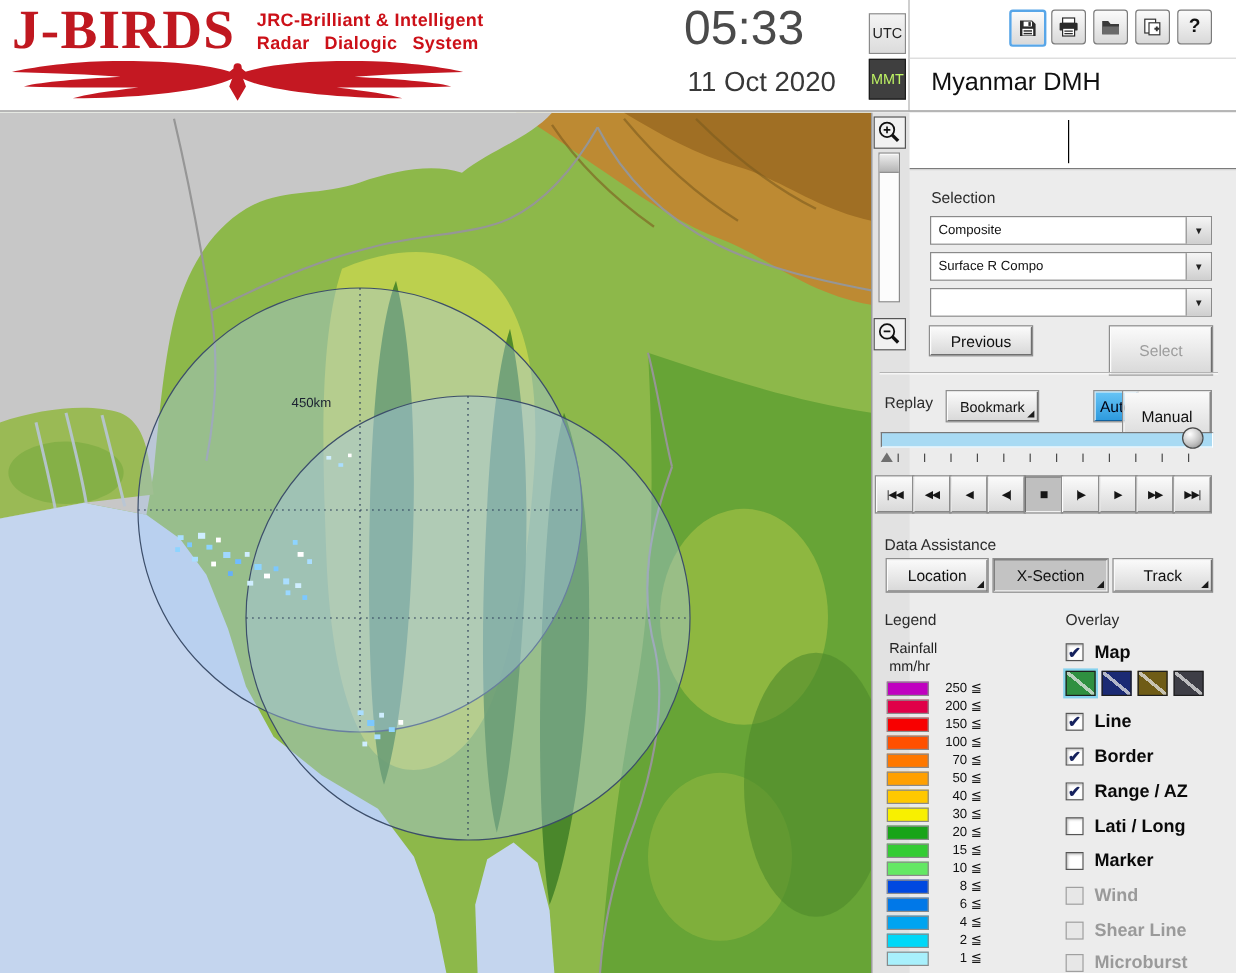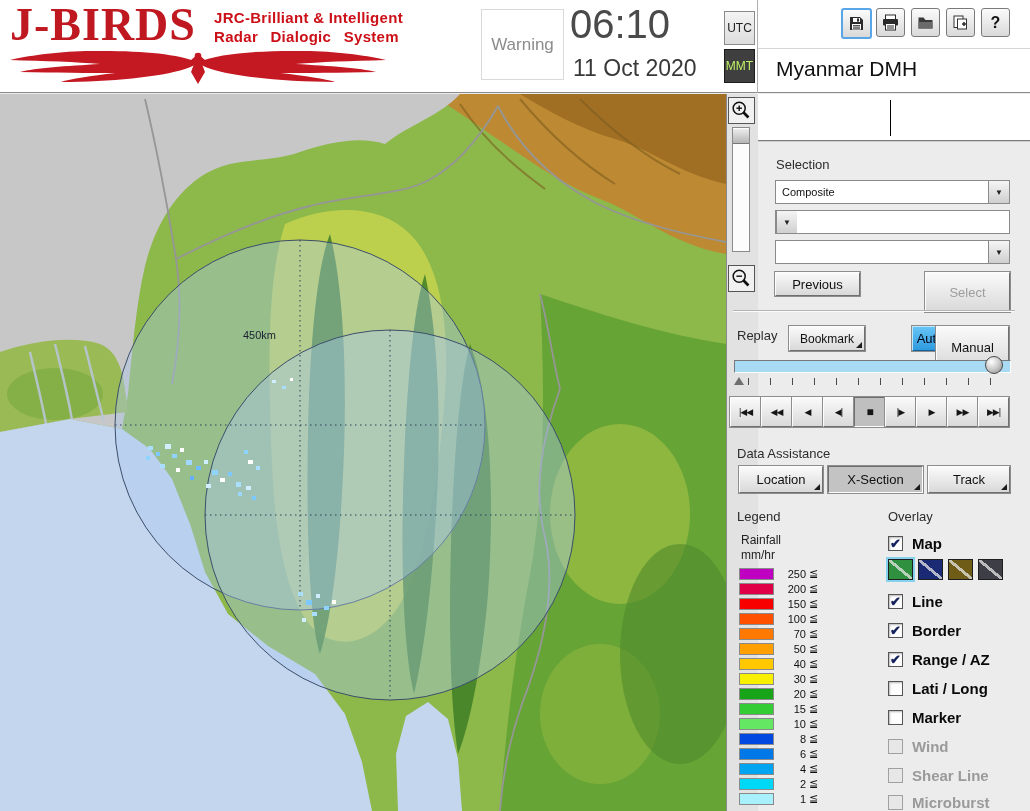--- a/index.html
+++ b/index.html
@@ -87,22 +87,21 @@
     <div class="tagline" style="left:214px;top:28px;word-spacing:8px;">Radar  Dialogic  System</div>
     <svg class="abs" style="left:6px;top:50px;" width="384" height="36" viewBox="0 0 386 36">
       <g fill="#c41822">
         <path d="M193,12 C170,3 130,0 80,1 C50,2 20,6 4,10 C40,11 70,12 95,14 C60,16 30,18 14,22 C50,23 85,23 110,23 C85,26 65,29 55,32 C105,32 155,27 180,19 C186,17 190,15 193,13 Z"></path>
         <path d="M193,12 C216,3 256,0 306,1 C336,2 366,6 382,10 C346,11 316,12 291,14 C326,16 356,18 372,22 C336,23 301,23 276,23 C301,26 321,29 331,32 C281,32 231,27 206,19 C200,17 196,15 193,13 Z"></path>
         <path d="M186,10 L193,4 L200,10 L197,14 L200,22 L193,34 L186,22 L189,14 Z"></path>
         <circle cx="193" cy="6" r="3.4"></circle>
       </g>
     </svg>
 
-    <div class="warn-btn">Warning</div>
-    <div class="clock-time">06:10</div>
+    <div class="clock-time">05:33</div>
     <div class="clock-date">11 Oct 2020</div>
     <div class="tz-btn tz-utc">UTC</div>
     <div class="tz-btn tz-mmt">MMT</div>
     <div class="vline" style="left:757px;top:0;height:93px;"></div>
 
     <div class="tool-btn focused" style="left:841px;">
       <svg width="17" height="17" viewBox="0 0 17 17">
         <path d="M2,2h10l3,3v10H2z" fill="#2a2a2a"></path>
           <rect x="5" y="3" width="7" height="4" fill="#fff"></rect>
         <rect x="9" y="3.4" width="2" height="3.2" fill="#2a2a2a"></rect>
@@ -256,20 +255,21 @@
   <div class="abs" style="left:758px;top:94px;width:272px;height:48px;background:#fff;border-bottom:2px groove #cfcfcf;"></div>
   <div class="caret"></div>
 
   <div class="lbl" style="left:776px;top:157px;">Selection</div>
 
   <div class="dd" style="left:775px;top:180px;">
     <span class="dd-val">Composite</span>
     <span class="dd-btn">▼</span>
   </div>
   <div class="dd" style="left:775px;top:210px;">
+    <span class="dd-val">Surface R Compo</span>
     <span class="dd-btn">▼</span>
   </div>
   <div class="dd" style="left:775px;top:240px;">
     <span class="dd-val"></span>
     <span class="dd-btn">▼</span>
   </div>
 
   <div class="btn" style="left:775px;top:272px;width:85px;height:24px;">Previous</div>
   <div class="btn disabled" style="left:925px;top:272px;width:85px;height:40px;">Select</div>
 

